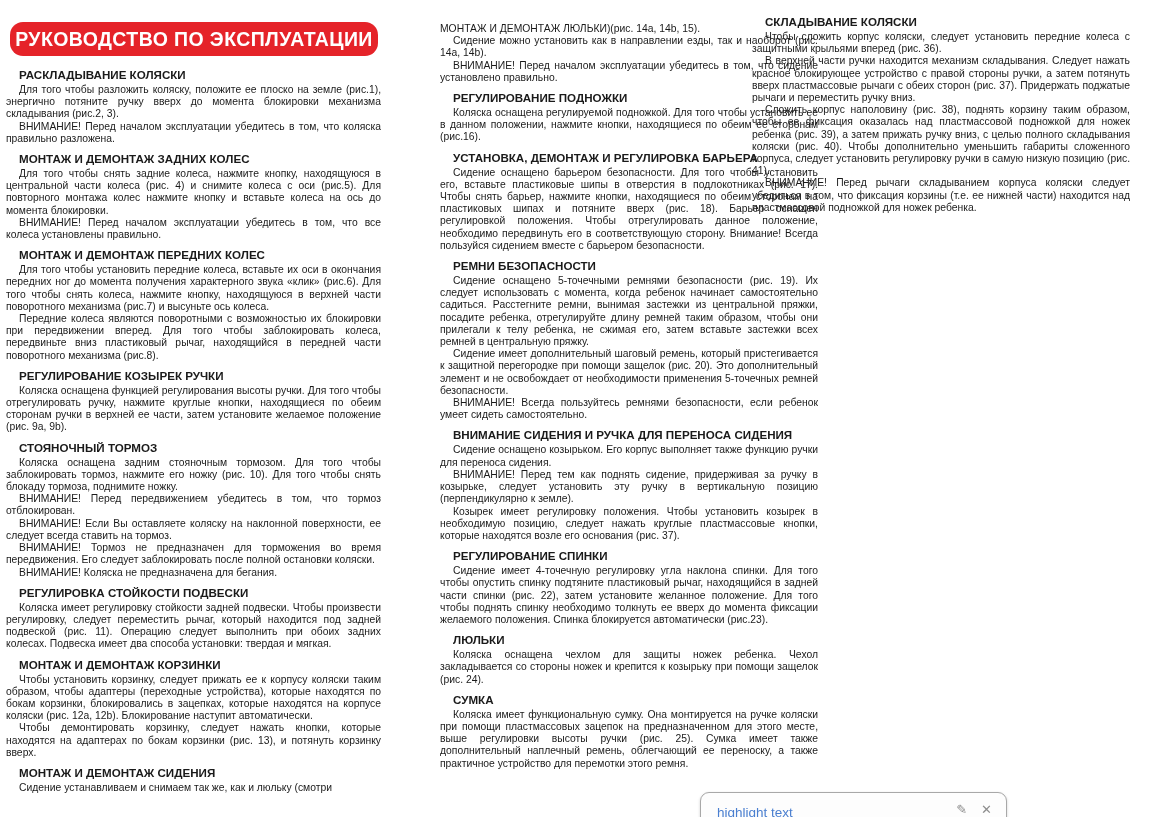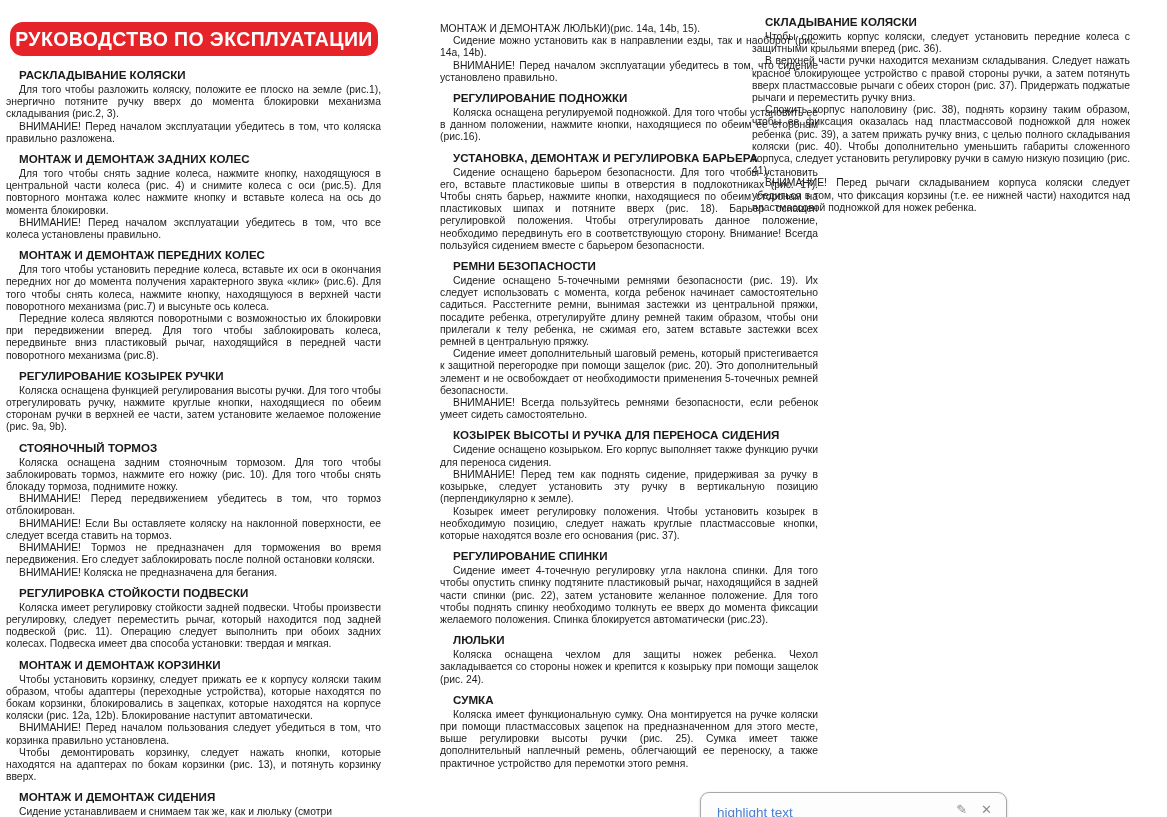--- a/index.html
+++ b/index.html
@@ -54,39 +54,38 @@
       <h3 class="h">СТОЯНОЧНЫЙ ТОРМОЗ</h3>
       <p class="p">Коляска оснащена задним стояночным тормозом. Для того чтобы заблокировать тормоз, нажмите его ножку (рис. 10). Для того чтобы снять блокаду тормоза, поднимите ножку.</p>
       <p class="p">ВНИМАНИЕ! Перед передвижением убедитесь в том, что тормоз отблокирован.</p>
       <p class="p">ВНИМАНИЕ! Если Вы оставляете коляску на наклонной поверхности, ее следует всегда ставить на тормоз.</p>
       <p class="p">ВНИМАНИЕ! Тормоз не предназначен для торможения во время передвижения. Его следует заблокировать после полной остановки коляски.</p>
       <p class="p">ВНИМАНИЕ! Коляска не предназначена для бегания.</p>
       <h3 class="h">РЕГУЛИРОВКА СТОЙКОСТИ ПОДВЕСКИ</h3>
       <p class="p">Коляска имеет регулировку стойкости задней подвески. Чтобы произвести регулировку, следует переместить рычаг, который находится под задней подвеской (рис. 11). Операцию следует выполнить при обоих задних колесах. Подвеска имеет два способа установки: твердая и мягкая.</p>
       <h3 class="h">МОНТАЖ И ДЕМОНТАЖ КОРЗИНКИ</h3>
       <p class="p">Чтобы установить корзинку, следует прижать ее к корпусу коляски таким образом, чтобы адаптеры (переходные устройства), которые находятся по бокам корзинки, блокировались в зацепках, которые находятся на корпусе коляски (рис. 12a, 12b). Блокирование наступит автоматически.</p>
-      <p class="p">ВНИМАНИЕ! Перед началом пользования следует убедиться в том, что корзинка правильно установлена.</p>
       <p class="p">Чтобы демонтировать корзинку, следует нажать кнопки, которые находятся на адаптерах по бокам корзинки (рис. 13), и потянуть корзинку вверх.</p>
       <h3 class="h">МОНТАЖ И ДЕМОНТАЖ СИДЕНИЯ</h3>
       <p class="p">Сидение устанавливаем и снимаем так же, как и люльку (смотри</p>
     </div>
 
   <div class="col col2">
       <p class="p noindent">МОНТАЖ И ДЕМОНТАЖ ЛЮЛЬКИ)(рис. 14a, 14b, 15).</p>
       <p class="p">Сидение можно установить как в направлении езды, так и наоборот (рис. 14a, 14b).</p>
       <p class="p">ВНИМАНИЕ! Перед началом эксплуатации убедитесь в том, что сидение установлено правильно.</p>
       <h3 class="h">РЕГУЛИРОВАНИЕ ПОДНОЖКИ</h3>
       <p class="p">Коляска оснащена регулируемой подножкой. Для того чтобы установить ее в данном положении, нажмите кнопки, находящиеся по обеим ее сторонам (рис.16).</p>
       <h3 class="h">УСТАНОВКА, ДЕМОНТАЖ И РЕГУЛИРОВКА БАРЬЕРА</h3>
       <p class="p">Сидение оснащено барьером безопасности. Для того чтобы установить его, вставьте пластиковые шипы в отверстия в подлокотниках (рис. 17). Чтобы снять барьер, нажмите кнопки, находящиеся по обеим сторонам на пластиковых шипах и потяните вверх (рис. 18). Барьер оснащен регулировкой положения. Чтобы отрегулировать данное положение, необходимо передвинуть его в соответствующую сторону. Внимание! Всегда пользуйся сидением вместе с барьером безопасности.</p>
       <h3 class="h">РЕМНИ БЕЗОПАСНОСТИ</h3>
       <p class="p">Сидение оснащено 5-точечными ремнями безопасности (рис. 19). Их следует использовать с момента, когда ребенок начинает самостоятельно садиться. Расстегните ремни, вынимая застежки из центральной пряжки, посадите ребенка, отрегулируйте длину ремней таким образом, чтобы они прилегали к телу ребенка, не сжимая его, затем вставьте застежки всех ремней в центральную пряжку.</p>
       <p class="p">Сидение имеет дополнительный шаговый ремень, который пристегивается к защитной перегородке при помощи защелок (рис. 20). Это дополнительный элемент и не освобождает от необходимости применения 5-точечных ремней безопасности.</p>
       <p class="p">ВНИМАНИЕ! Всегда пользуйтесь ремнями безопасности, если ребенок умеет сидеть самостоятельно.</p>
-      <h3 class="h">КОЗЫРЕК ВЫСОТЫ И РУЧКА ДЛЯ ПЕРЕНОСА СИДЕНИЯ</h3>
+      <h3 class="h">ВНИМАНИЕ СИДЕНИЯ И РУЧКА ДЛЯ ПЕРЕНОСА СИДЕНИЯ</h3>
       <p class="p">Сидение оснащено козырьком. Его корпус выполняет также функцию ручки для переноса сидения.</p>
       <p class="p">ВНИМАНИЕ! Перед тем как поднять сидение, придерживая за ручку в козырьке, следует установить эту ручку в вертикальную позицию (перпендикулярно к земле).</p>
       <p class="p">Козырек имеет регулировку положения. Чтобы установить козырек в необходимую позицию, следует нажать круглые пластмассовые кнопки, которые находятся возле его основания (рис. 37).</p>
       <h3 class="h">РЕГУЛИРОВАНИЕ СПИНКИ</h3>
       <p class="p">Сидение имеет 4-точечную регулировку угла наклона спинки. Для того чтобы опустить спинку подтяните пластиковый рычаг, находящийся в задней части спинки (рис. 22), затем установите желанное положение. Для того чтобы поднять спинку необходимо толкнуть ее вверх до момента фиксации желаемого положения. Спинка блокируется автоматически (рис.23).</p>
       <h3 class="h">ЛЮЛЬКИ</h3>
       <p class="p">Коляска оснащена чехлом для защиты ножек ребенка. Чехол закладывается со стороны ножек и крепится к козырьку при помощи защелок (рис. 24).</p>
       <h3 class="h">СУМКА</h3>
       <p class="p">Коляска имеет функциональную сумку. Она монтируется на ручке коляски при помощи пластмассовых зацепок на предназначенном для этого месте, выше регулировки высоты ручки (рис. 25). Сумка имеет также дополнительный наплечный ремень, облегчающий ее переноску, а также практичное устройство для перемотки этого ремня.</p>
     </div>

